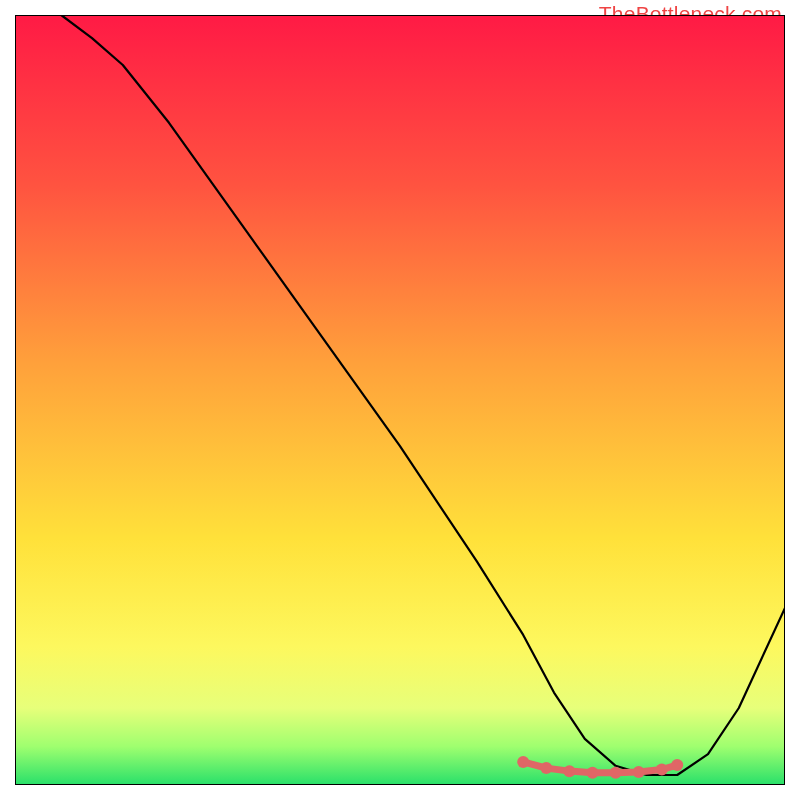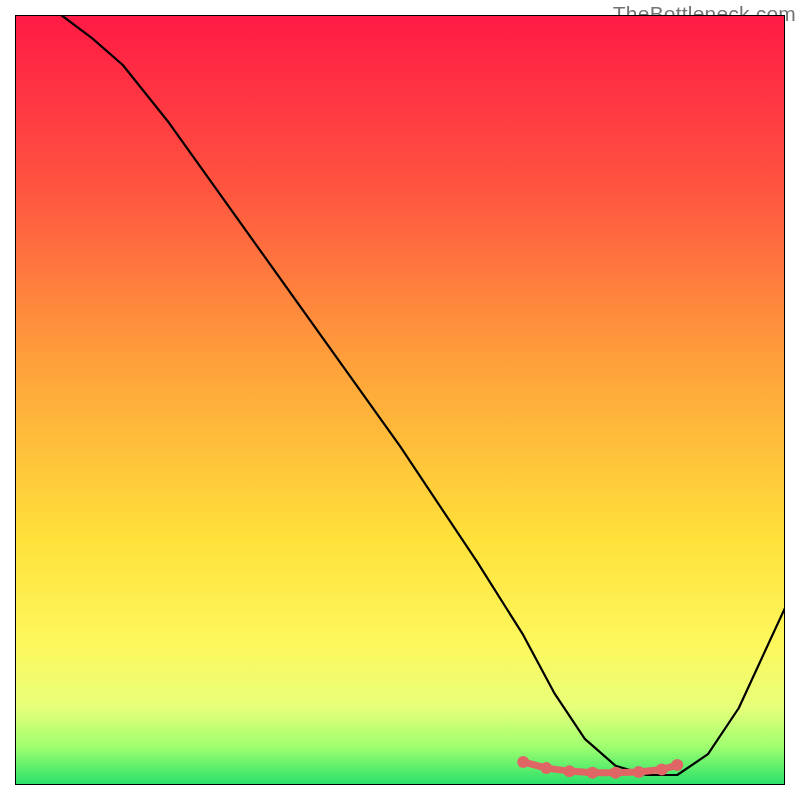--- a/index.html
+++ b/index.html
@@ -15,23 +15,23 @@
     position: absolute;
     left: 15px;
     top: 15px;
     width: 770px;
     height: 770px;
     box-sizing: border-box;
   }
   .watermark {
     position: absolute;
     top: 2px;
-    right: 4px;
+    right: 18px;
     font-size: 21px;
-    color: #737373;
+    color: #ef4444;
     font-weight: 400;
     letter-spacing: 0.2px;
   }
   svg {
     display: block;
   }
 </style>
 </head>
 <body>
 

